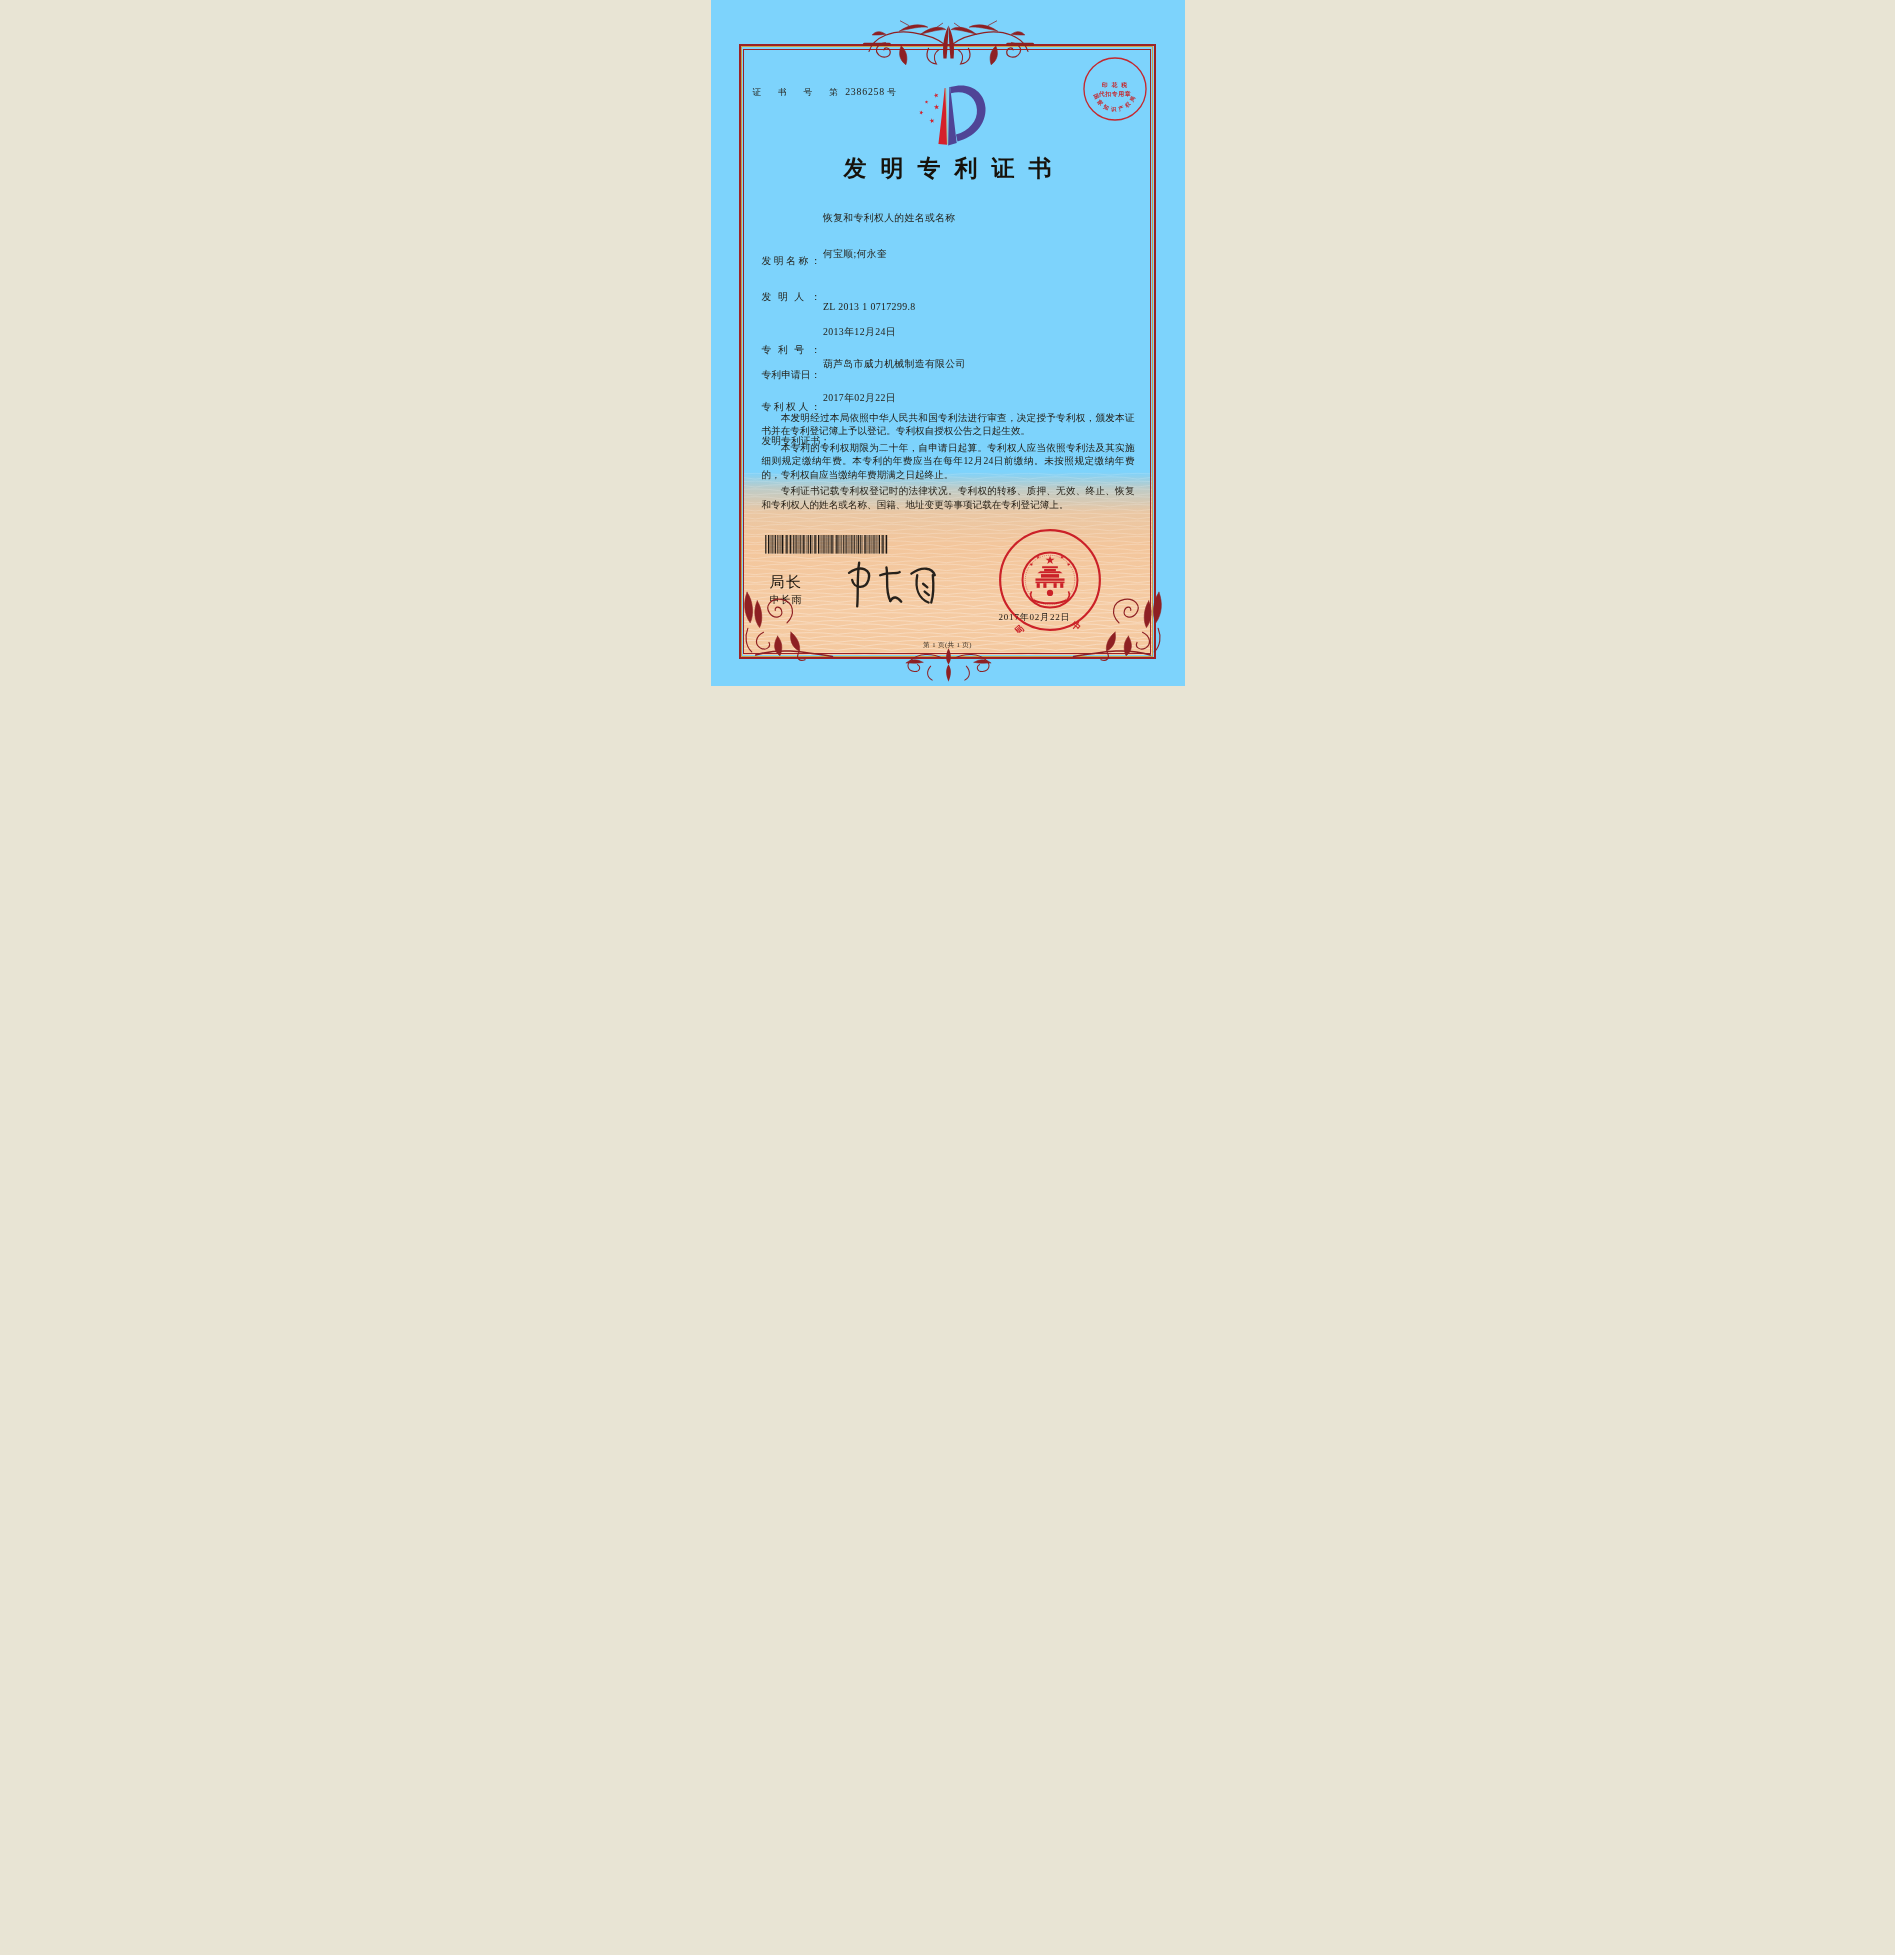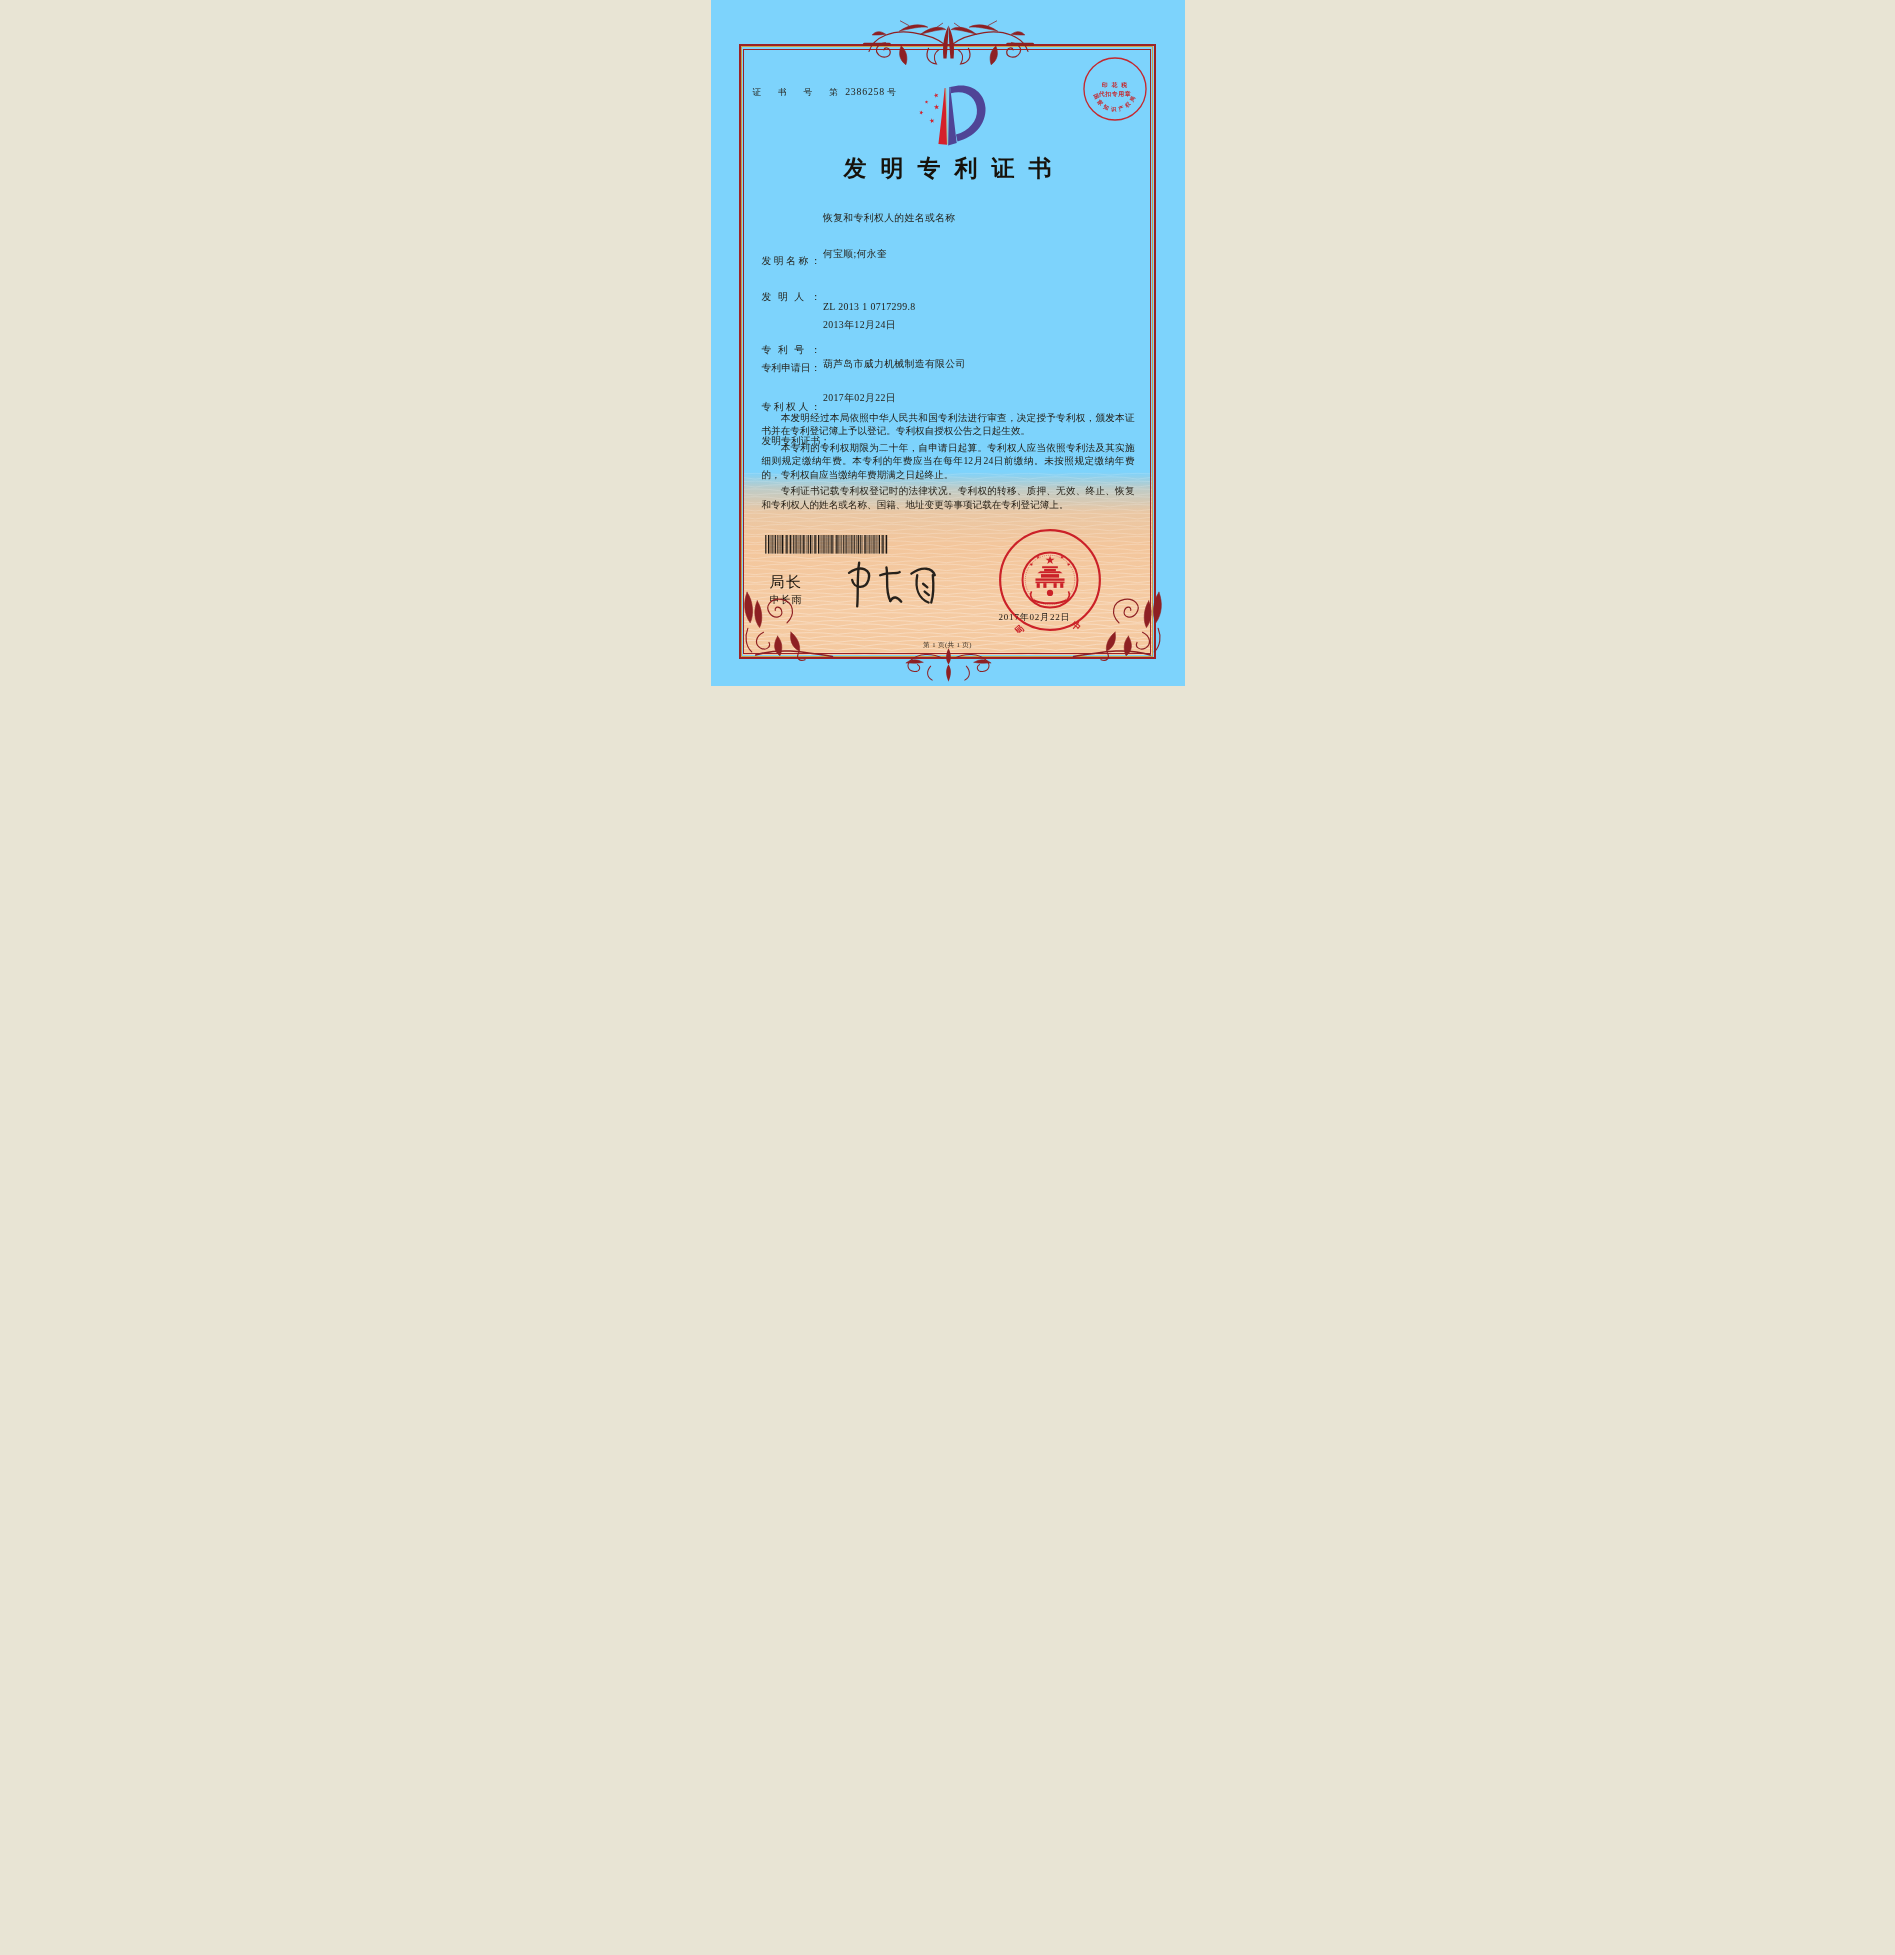--- a/index.html
+++ b/index.html
@@ -208,21 +208,21 @@
     <span class="fvalue">恢复和专利权人的姓名或名称</span>
   </div>
   <div class="frow" style="top:248px">
     <span class="flabel">发明人：</span>
     <span class="fvalue">何宝顺;何永奎</span>
   </div>
   <div class="frow" style="top:301px">
     <span class="flabel">专利号：</span>
     <span class="fvalue">ZL 2013 1 0717299.8</span>
   </div>
-  <div class="frow" style="top:319px">
+  <div class="frow" style="top:326px">
     <span class="flabel">专利申请日：</span>
     <span class="fvalue">2013年12月24日</span>
   </div>
   <div class="frow" style="top:358px">
     <span class="flabel">专利权人：</span>
     <span class="fvalue">葫芦岛市威力机械制造有限公司</span>
   </div>
   <div class="frow" style="top:392px">
     <span class="flabel">发明专利证书：</span>
     <span class="fvalue">2017年02月22日</span>

